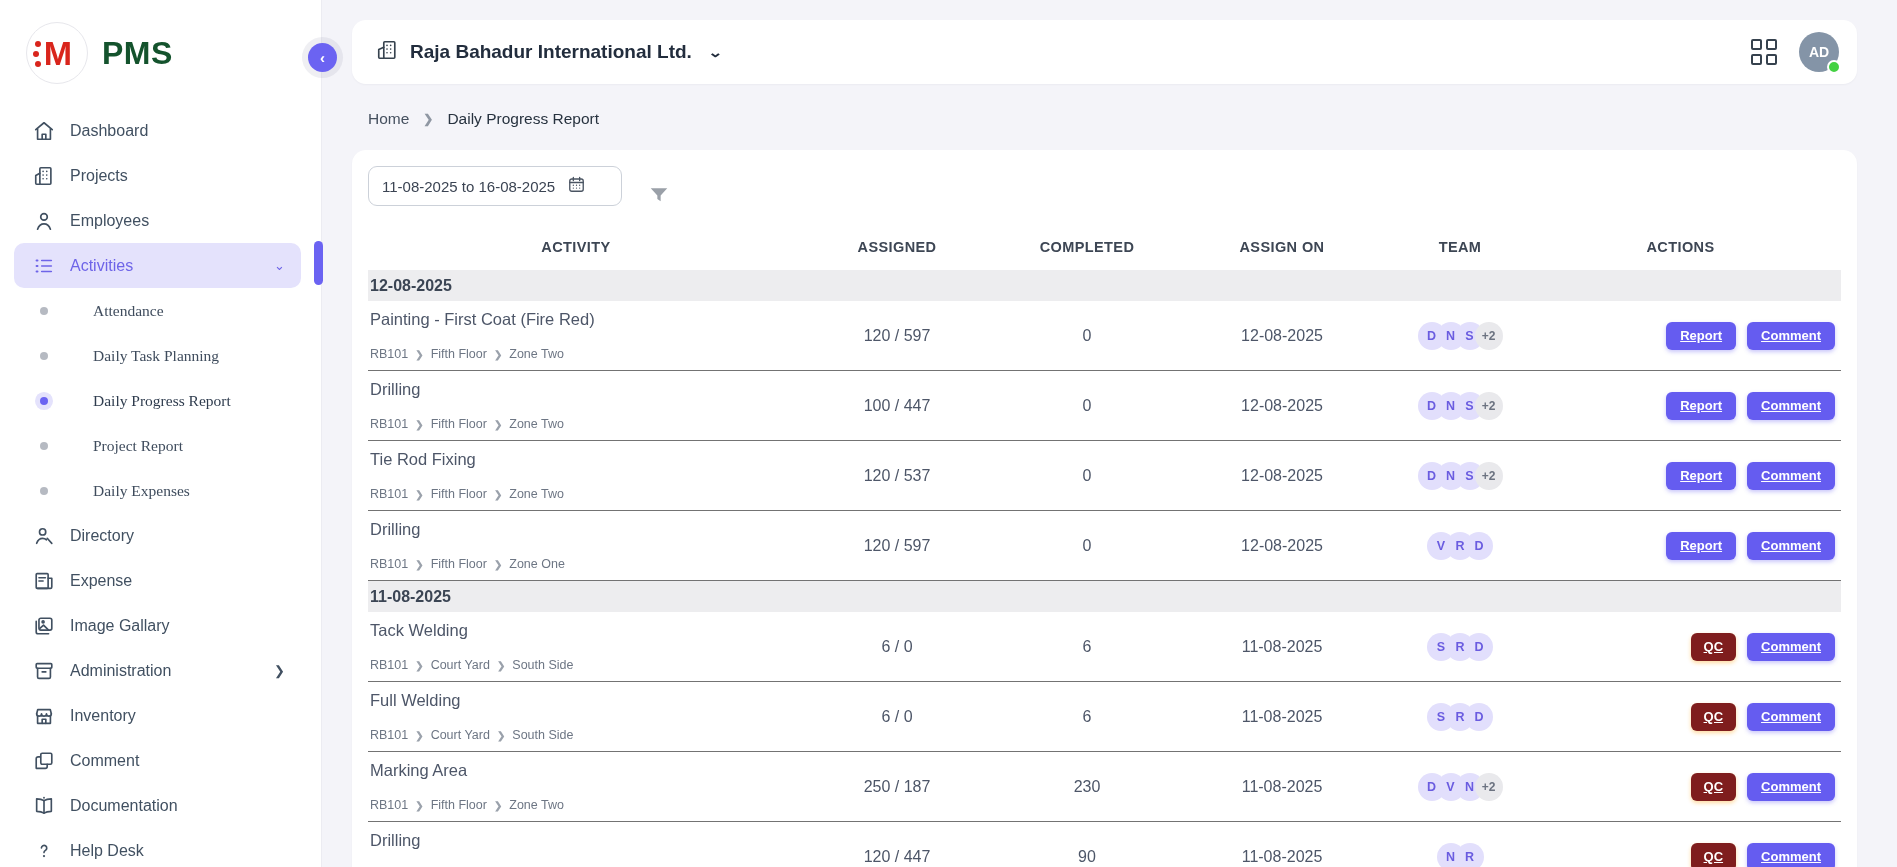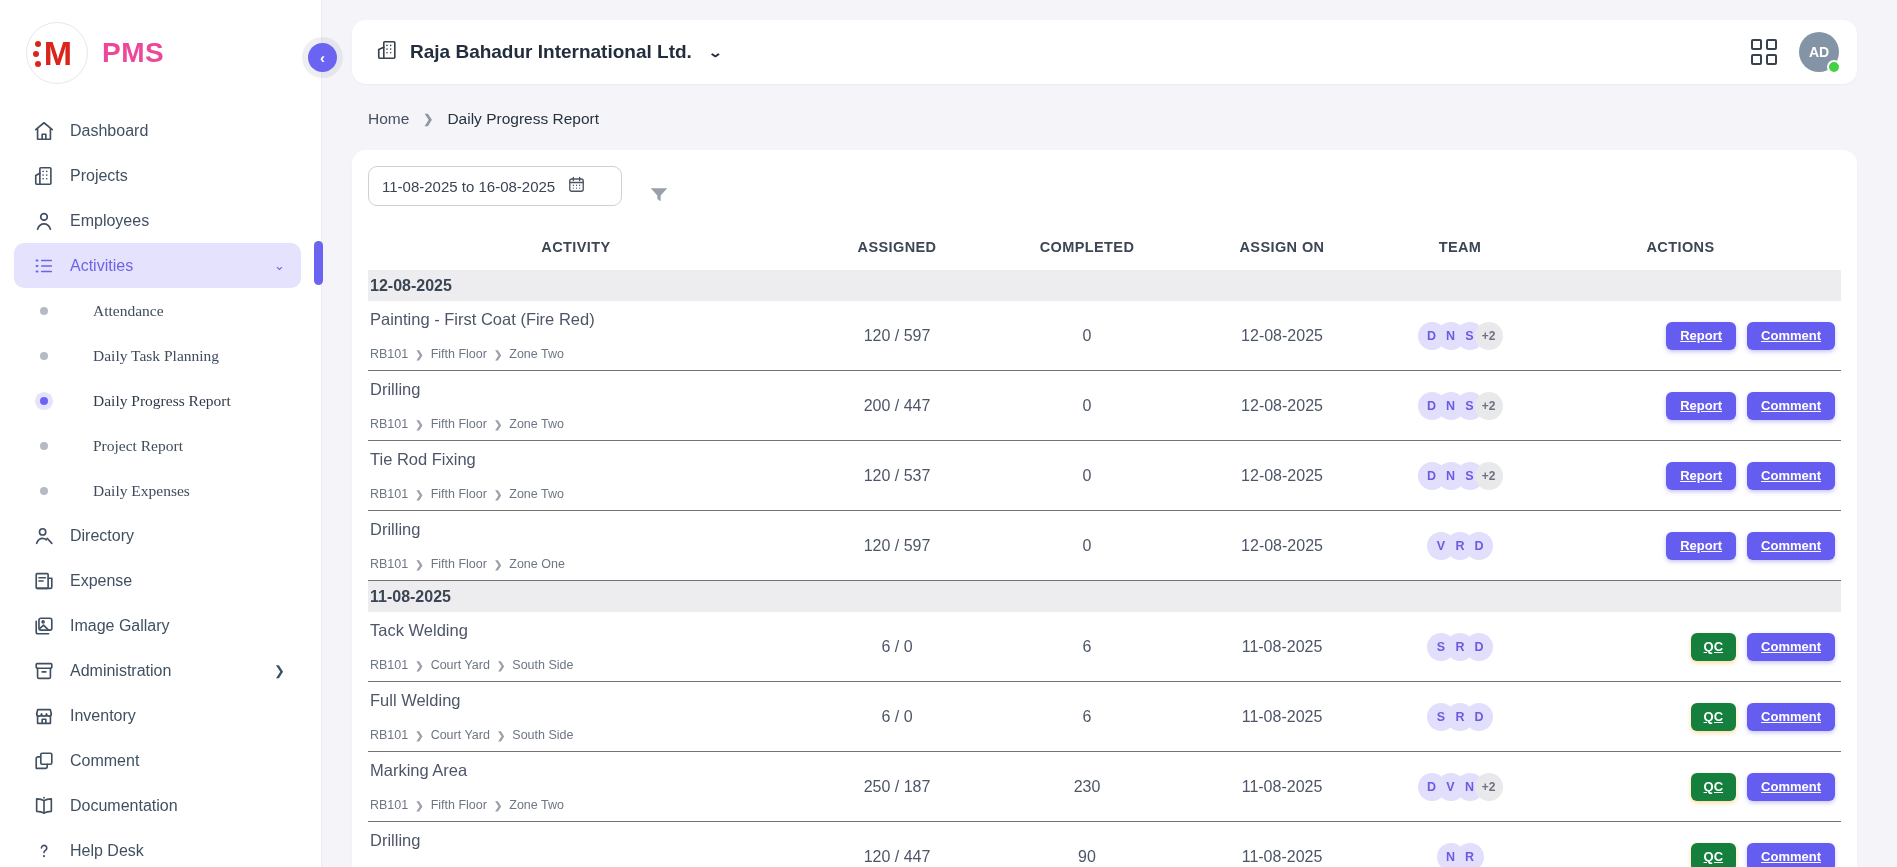--- a/index.html
+++ b/index.html
@@ -20,21 +20,21 @@
     width:62px; height:62px; border-radius:50%;
     border:1px solid #e7e7ec; display:flex; align-items:center; justify-content:center;
     background:#fff; position:relative;
   }
   .logo-m { font-size:34px; font-weight:800; color:#d9251c; letter-spacing:-2px; }
   .logo-dots { position:absolute; left:8px; top:18px; width:14px; height:26px; }
   .logo-dots span { position:absolute; width:6px; height:6px; border-radius:50%; background:#d9251c; }
   .logo-dots span:nth-child(1){ left:0; top:0; }
   .logo-dots span:nth-child(2){ left:-2px; top:10px; }
   .logo-dots span:nth-child(3){ left:0; top:20px; }
-  .logo-text { font-size:28px; font-weight:800; color:#ec4899; letter-spacing:0.5px; }
+  .logo-text { font-size:32px; font-weight:800; color:#14532d; letter-spacing:0.5px; }
   .nav { margin-top:10px; }
   .nav-item {
     display:flex; align-items:center; gap:15px;
     height:45px; padding:0 16px 0 19px; margin:0 20px 0 14px;
     color:#415061; font-size:16px; cursor:pointer; border-radius:10px;
     position:relative;
   }
   .nav-item .nicon { width:22px; height:22px; flex:0 0 22px; color:#415061; display:flex; align-items:center; justify-content:center; }
   .nav-item .nicon svg { width:22px; height:22px; stroke:currentColor; fill:none; stroke-width:1.8; stroke-linecap:round; stroke-linejoin:round; }
   .nav-item.active { background:#e4e2fc; color:#6e64e8; }
@@ -127,21 +127,21 @@
     margin-left:-9px; position:relative;
   }
   .chip:first-child { margin-left:0; }
   .chip.extra { background:#e9e9ec; color:#6b7280; font-size:12px; }
   .cell-actions { display:flex; align-items:center; justify-content:flex-end; gap:11px; padding-right:6px; }
   .btn {
     height:28px; border:none; border-radius:6px; color:#fff; font-size:13px; font-weight:700;
     font-family:"Liberation Sans", sans-serif; cursor:pointer; padding:0 14px;text-decoration:underline;
   }
   .btn.report, .btn.comment { background:#655cf0; box-shadow:0 2px 4px rgba(101,92,240,.35); }
-  .btn.qc { background:#15803d; box-shadow:0 2px 4px rgba(255,164,17,.4); padding:0 13px; }
+  .btn.qc { background:#7f1d1d; box-shadow:0 2px 4px rgba(255,164,17,.4); padding:0 13px; }
 </style>
 </head>
 <body>
 
 <aside class="sidebar">
   <div class="logo-row">
     <div class="logo-circle">
       <div class="logo-dots">
           <span></span>
           <span></span>
@@ -391,21 +391,21 @@
           <div class="cell-activity">
             <div class="activity-title">Drilling</div>
             <div class="activity-loc">
               <span>RB101</span>
               <span class="lsep">❯</span>
               <span>Fifth Floor</span>
               <span class="lsep">❯</span>
               <span>Zone Two</span>
             </div>
           </div>
-          <div class="cell-num">200 / 447</div>
+          <div class="cell-num">100 / 447</div>
           <div class="cell-num">0</div>
           <div class="cell-num">12-08-2025</div>
           <div class="cell-team">
             <span class="chip">D</span>
             <span class="chip">N</span>
             <span class="chip">S</span>
             <span class="chip extra">+2</span>
           </div>
           <div class="cell-actions">
             <button class="btn report">Report</button>

